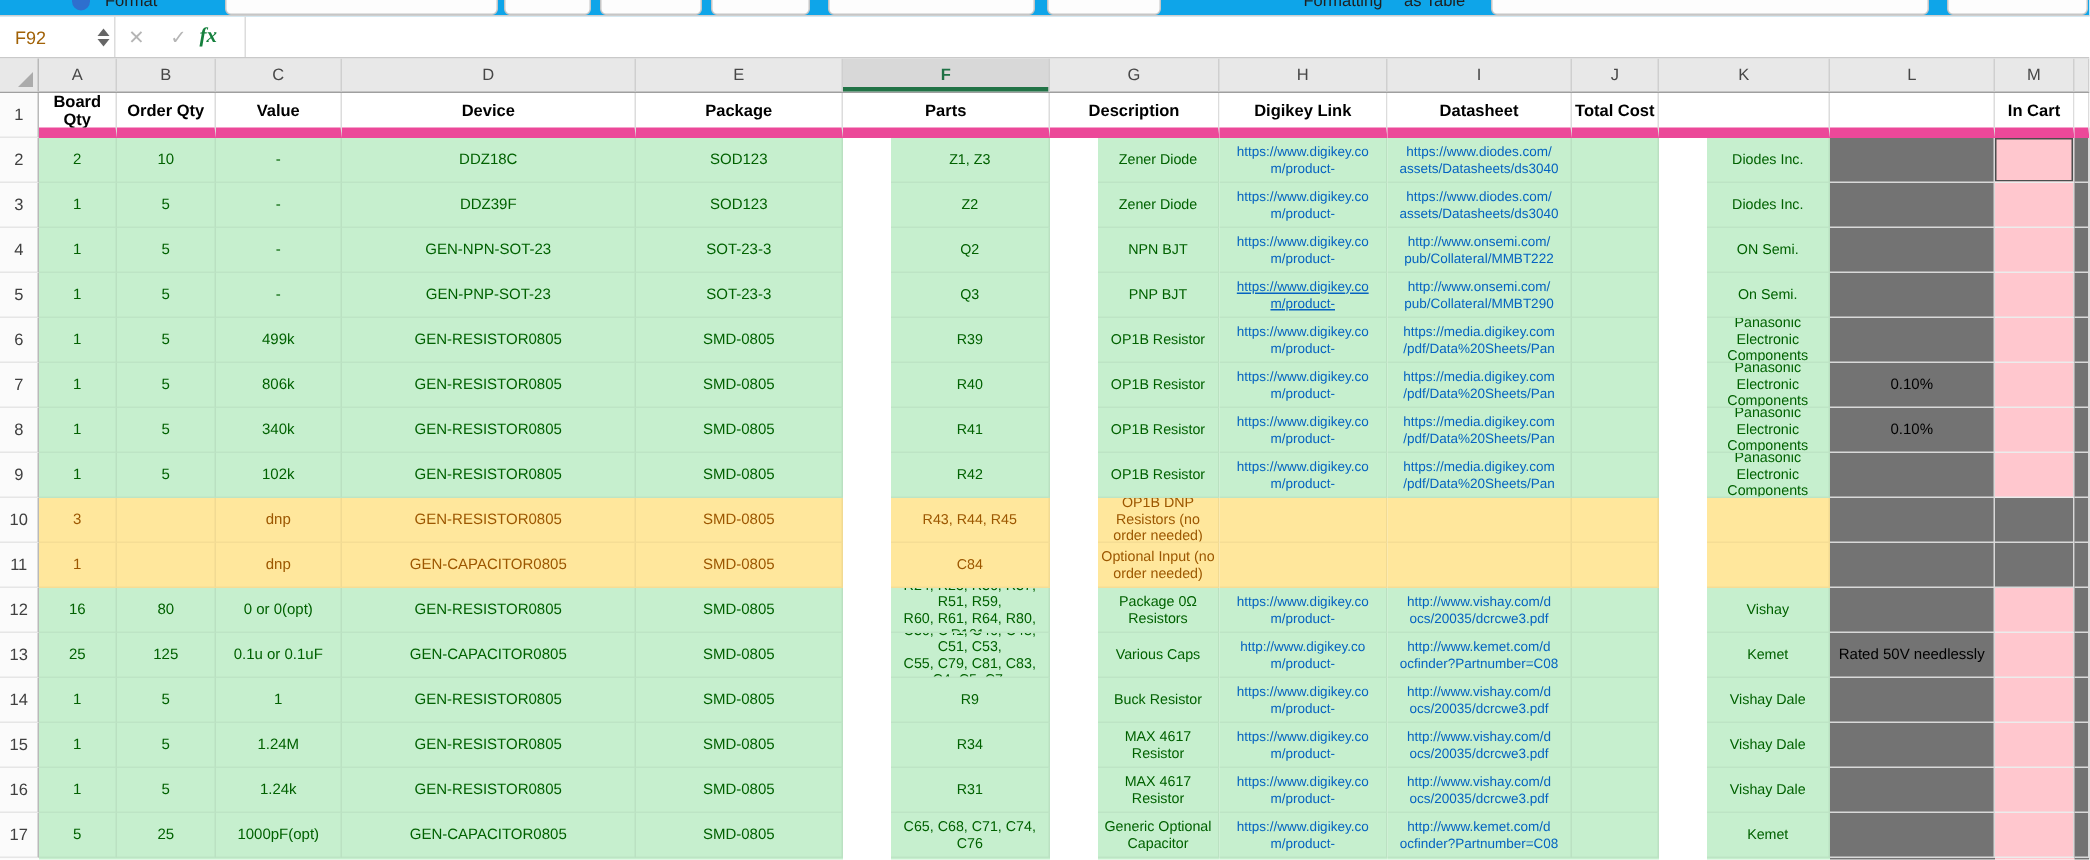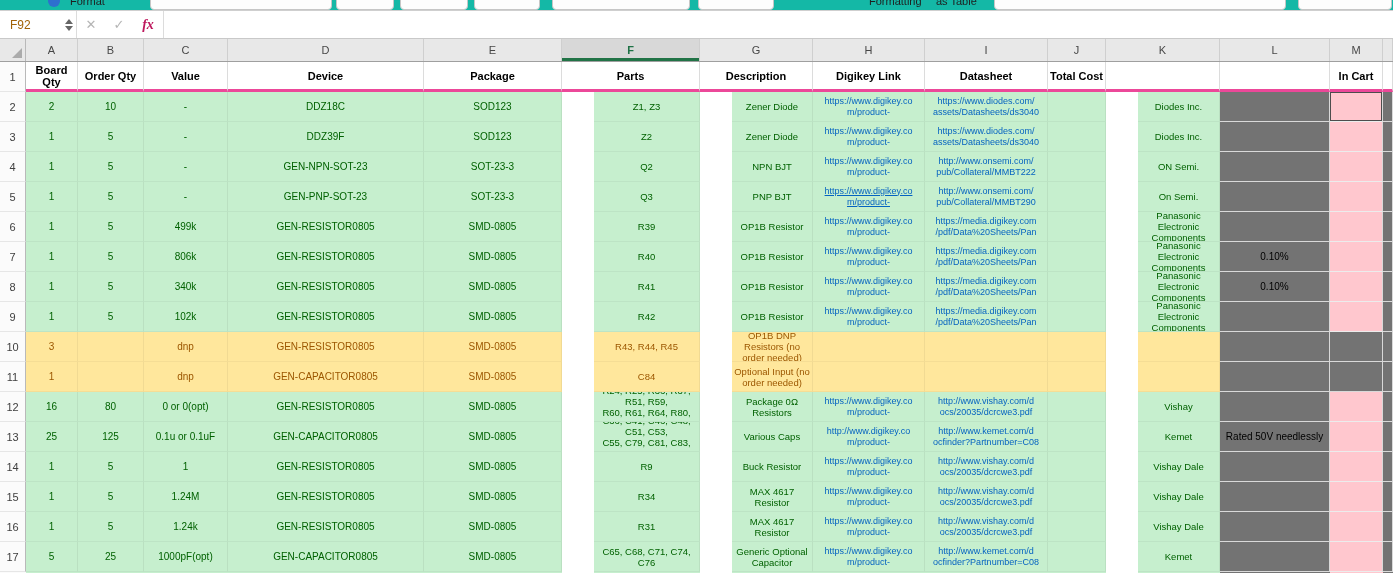--- a/index.html
+++ b/index.html
@@ -1,32 +1,32 @@
 <!DOCTYPE html>
 <html><head>
 <meta charset="utf-8">
 <style>
   html,body{margin:0;padding:0;background:#fff;}
   body{width:1393px;height:573px;overflow:hidden;font-family:"Liberation Sans",sans-serif;-webkit-font-smoothing:antialiased;}
 
   
-  .ribbon{position:relative;height:10px;background:#14b8a6;border-bottom:1px solid #cfcfcf;overflow:hidden;}
+  .ribbon{position:relative;height:10px;background:#0ea5e9;border-bottom:1px solid #cfcfcf;overflow:hidden;}
   .ribbon .frag-box{position:absolute;top:-14px;height:22px;background:#fdfdfd;border:1px solid #c6c6c6;border-radius:4px;}
   .ribbon .frag-text{position:absolute;top:-5px;font-size:11px;color:#1f1f1f;white-space:nowrap;}
   .ribbon .paint-icon{position:absolute;top:-4px;left:48px;width:12px;height:11px;background:#2e6fce;border-radius:2px 2px 6px 6px;}
 
   
   .fbar{height:27px;background:#fff;border-bottom:1px solid #c9c9c9;display:flex;align-items:center;position:relative;}
   .namebox{width:52px;padding-left:10px;font-size:12px;color:#a16207;}
   .spinner{width:14px;display:flex;flex-direction:column;align-items:center;gap:2px;}
   .spinner .tri-up{width:0;height:0;border-left:4px solid transparent;border-right:4px solid transparent;border-bottom:5px solid #666;}
   .spinner .tri-dn{width:0;height:0;border-left:4px solid transparent;border-right:4px solid transparent;border-top:5px solid #666;}
   .vdiv{width:1px;height:100%;background:#dcdcdc;}
   .fbtn{width:28px;text-align:center;font-size:13px;color:#b5b5b5;}
-  .fx{font-family:"Liberation Serif",serif;font-style:italic;font-weight:bold;color:#be185d;font-size:14px;width:30px;text-align:center;}
+  .fx{font-family:"Liberation Serif",serif;font-style:italic;font-weight:bold;color:#15803d;font-size:14px;width:30px;}
   .finput{flex:1;height:100%;}
 
   
   .grid-row{display:grid;grid-template-columns:26px 52px 66px 84px 196px 138px 138px 113px 112px 123px 58px 114px 110px 53px 10px;height:30px;}
   .colstrip{display:grid;grid-template-columns:26px 52px 66px 84px 196px 138px 138px 113px 112px 123px 58px 114px 110px 53px 10px;height:22px;background:#e8e8e8;border-bottom:1px solid #9f9f9f;}
   .colstrip .colh{display:flex;align-items:center;justify-content:center;font-size:11px;color:#474747;border-right:1px solid #cfcfcf;}
   .colstrip .colh.sel{background:#d8d8d8;color:#1e7145;font-weight:bold;box-shadow:inset 0 -3px 0 #217346;}
   .corner{position:relative;border-right:1px solid #b9b9b9;background:#e8e8e8;}
   .corner .tri{position:absolute;right:3px;bottom:3px;width:0;height:0;border-bottom:10px solid #ababab;border-left:10px solid transparent;}
 
@@ -34,21 +34,21 @@
   .c{display:flex;align-items:center;justify-content:center;text-align:center;font-size:10px;line-height:12px;overflow:hidden;padding:0 2px;white-space:pre-line;}
 
   
   .f-green{background:#c6efce;color:#006100;border-right:1px solid rgba(0,0,0,0.055);border-bottom:1px solid rgba(0,0,0,0.045);}
   .f-yellow{background:#ffe79c;color:#9c5700;border-right:1px solid rgba(0,0,0,0.05);border-bottom:1px solid rgba(0,0,0,0.04);}
   .wht{background:#737373;color:#000;border-right:1px solid #d9d9d9;border-bottom:1px solid #d9d9d9;}
   .pink{background:#ffc7ce;border-right:1px solid #d9d9d9;border-bottom:1px solid #ececec;}
   .outlined{box-shadow:inset 0 0 0 1px #4d4d4d;}
 
   
-  .hdr .c{background:#fff;color:#000;font-weight:bold;font-size:11px;border-right:1px solid #dcdcdc;border-bottom:3px solid #ec4899;white-space:normal;}
+  .hdr .c{background:#fff;color:#000;font-weight:bold;font-size:11px;border-right:1px solid #dcdcdc;border-bottom:7px solid #ec4899;white-space:normal;}
 
   
   .small{font-size:9.5px;line-height:11px;margin-left:32px;}
   .lnk{color:#0563c1;font-size:9px;line-height:11px;}
   .lnk.u{text-decoration:underline;}
   .sliver-row{height:3px;}
   .sliver-row .c,.sliver-row .rh{border:none;}
 </style>
 </head>
 <body>

